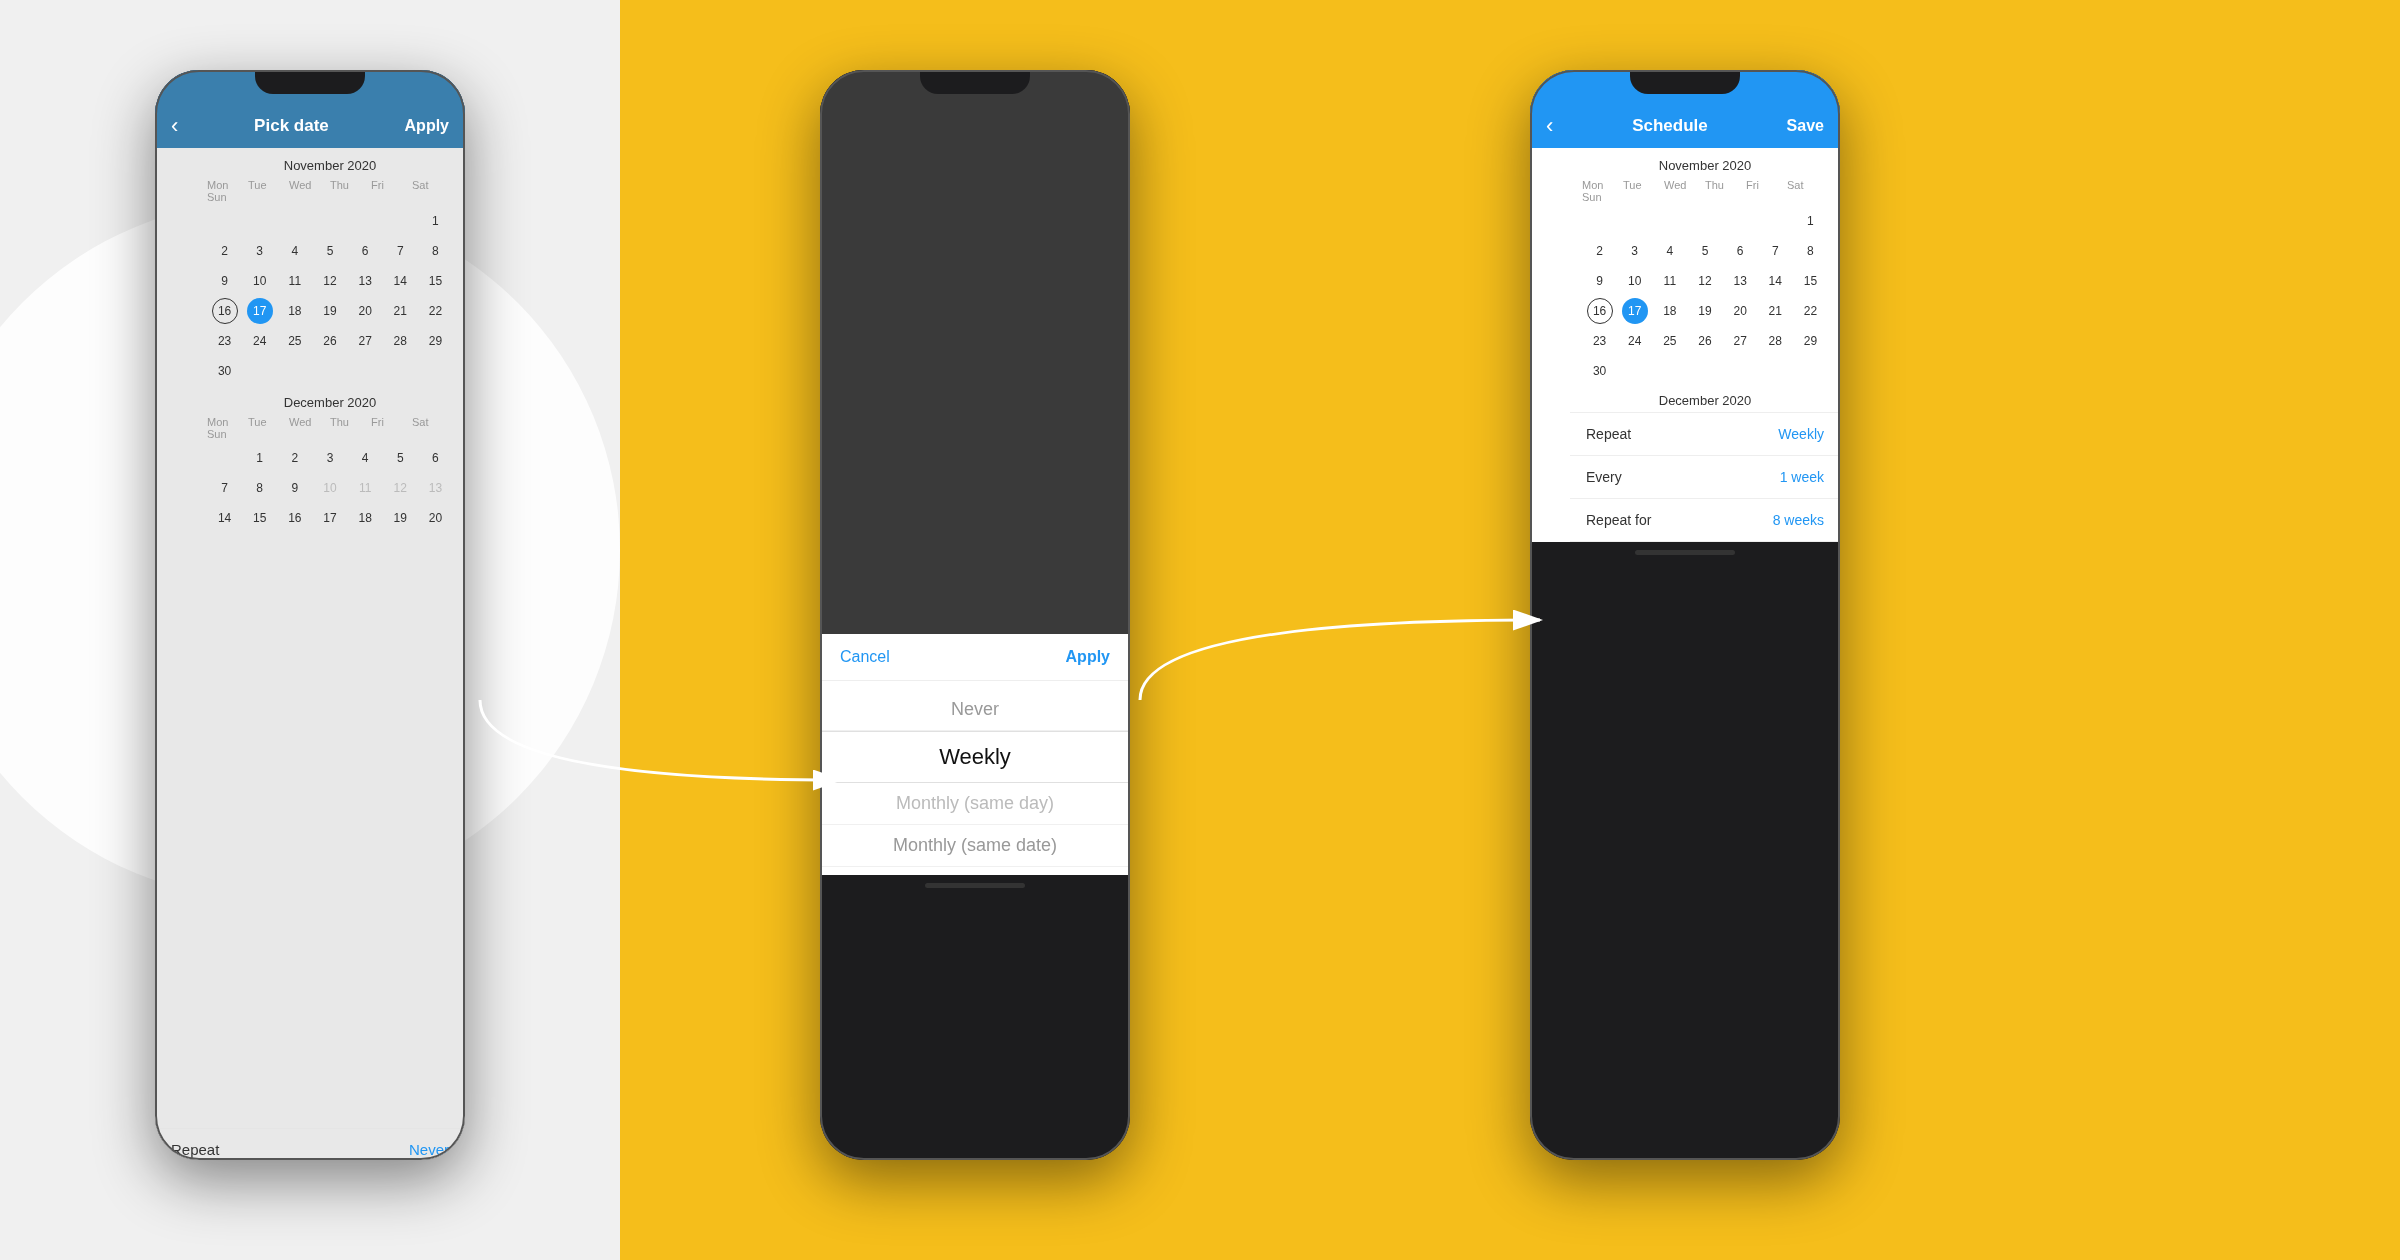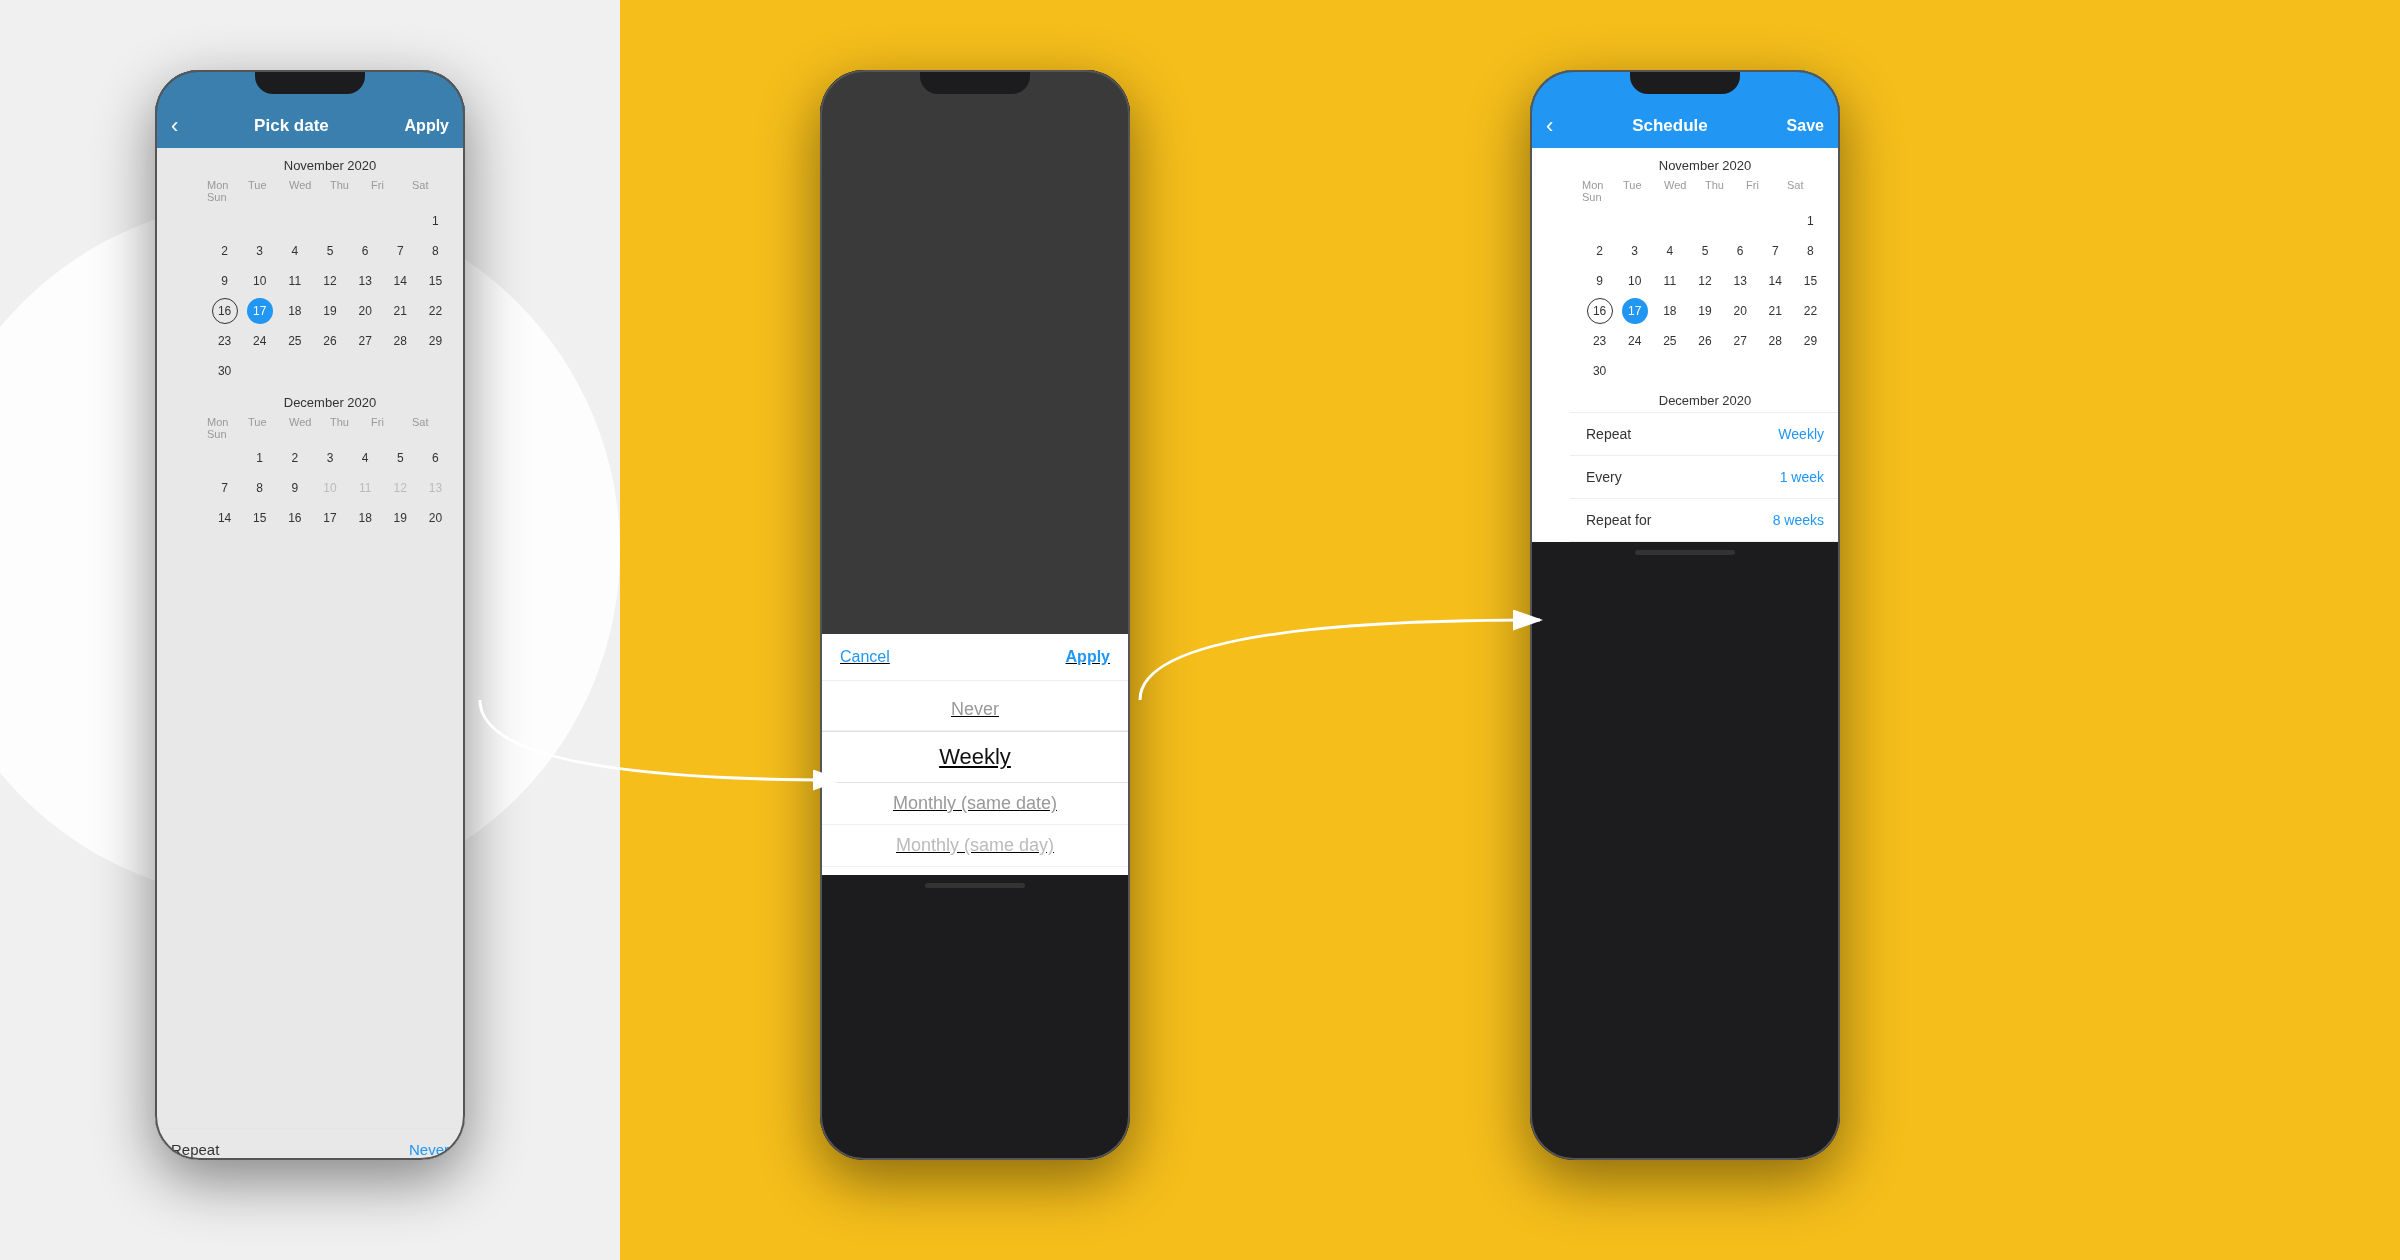--- a/index.html
+++ b/index.html
@@ -165,21 +165,20 @@
     }
     .phone-1 .status-bar { background: #3a7fad; }
     .phone-1 .header-bar { background: #3a7fad; }
     .phone-1 .screen { background: #e8e8e8; min-height: 980px; }
 
     
     .phone-2 {
       left: 820px;
       top: 70px;
       height: 1090px;
-      text-decoration: underline;
     }
     .phone-2 .screen-dark {
       background: #3a3a3a;
       height: 560px;
     }
     .phone-2 .picker-sheet {
       background: white;
       padding: 0;
     }
     .phone-2 .picker-header {
@@ -412,22 +411,22 @@
   <div class="screen-dark" style="background:#3a3a3a; height:530px;"></div>
 
   <div class="picker-sheet">
     <div class="picker-header">
       <span class="cancel">Cancel</span>
       <span class="apply">Apply</span>
     </div>
     <div class="picker-options">
       <div class="picker-option" style="color:#999;">Never</div>
       <div class="picker-option selected-option">Weekly</div>
+      <div class="picker-option" style="color:#bbb;">Monthly (same day)</div>
       <div class="picker-option" style="color:#999;">Monthly (same date)</div>
-      <div class="picker-option" style="color:#bbb;">Monthly (same day)</div>
     </div>
   </div>
   <div class="home-indicator"></div>
 </div>
 
 <div class="phone phone-3">
   <div class="phone-frame"></div>
   <div class="notch"></div>
 
   <div class="status-bar" style="background:#2196F3;"></div>

